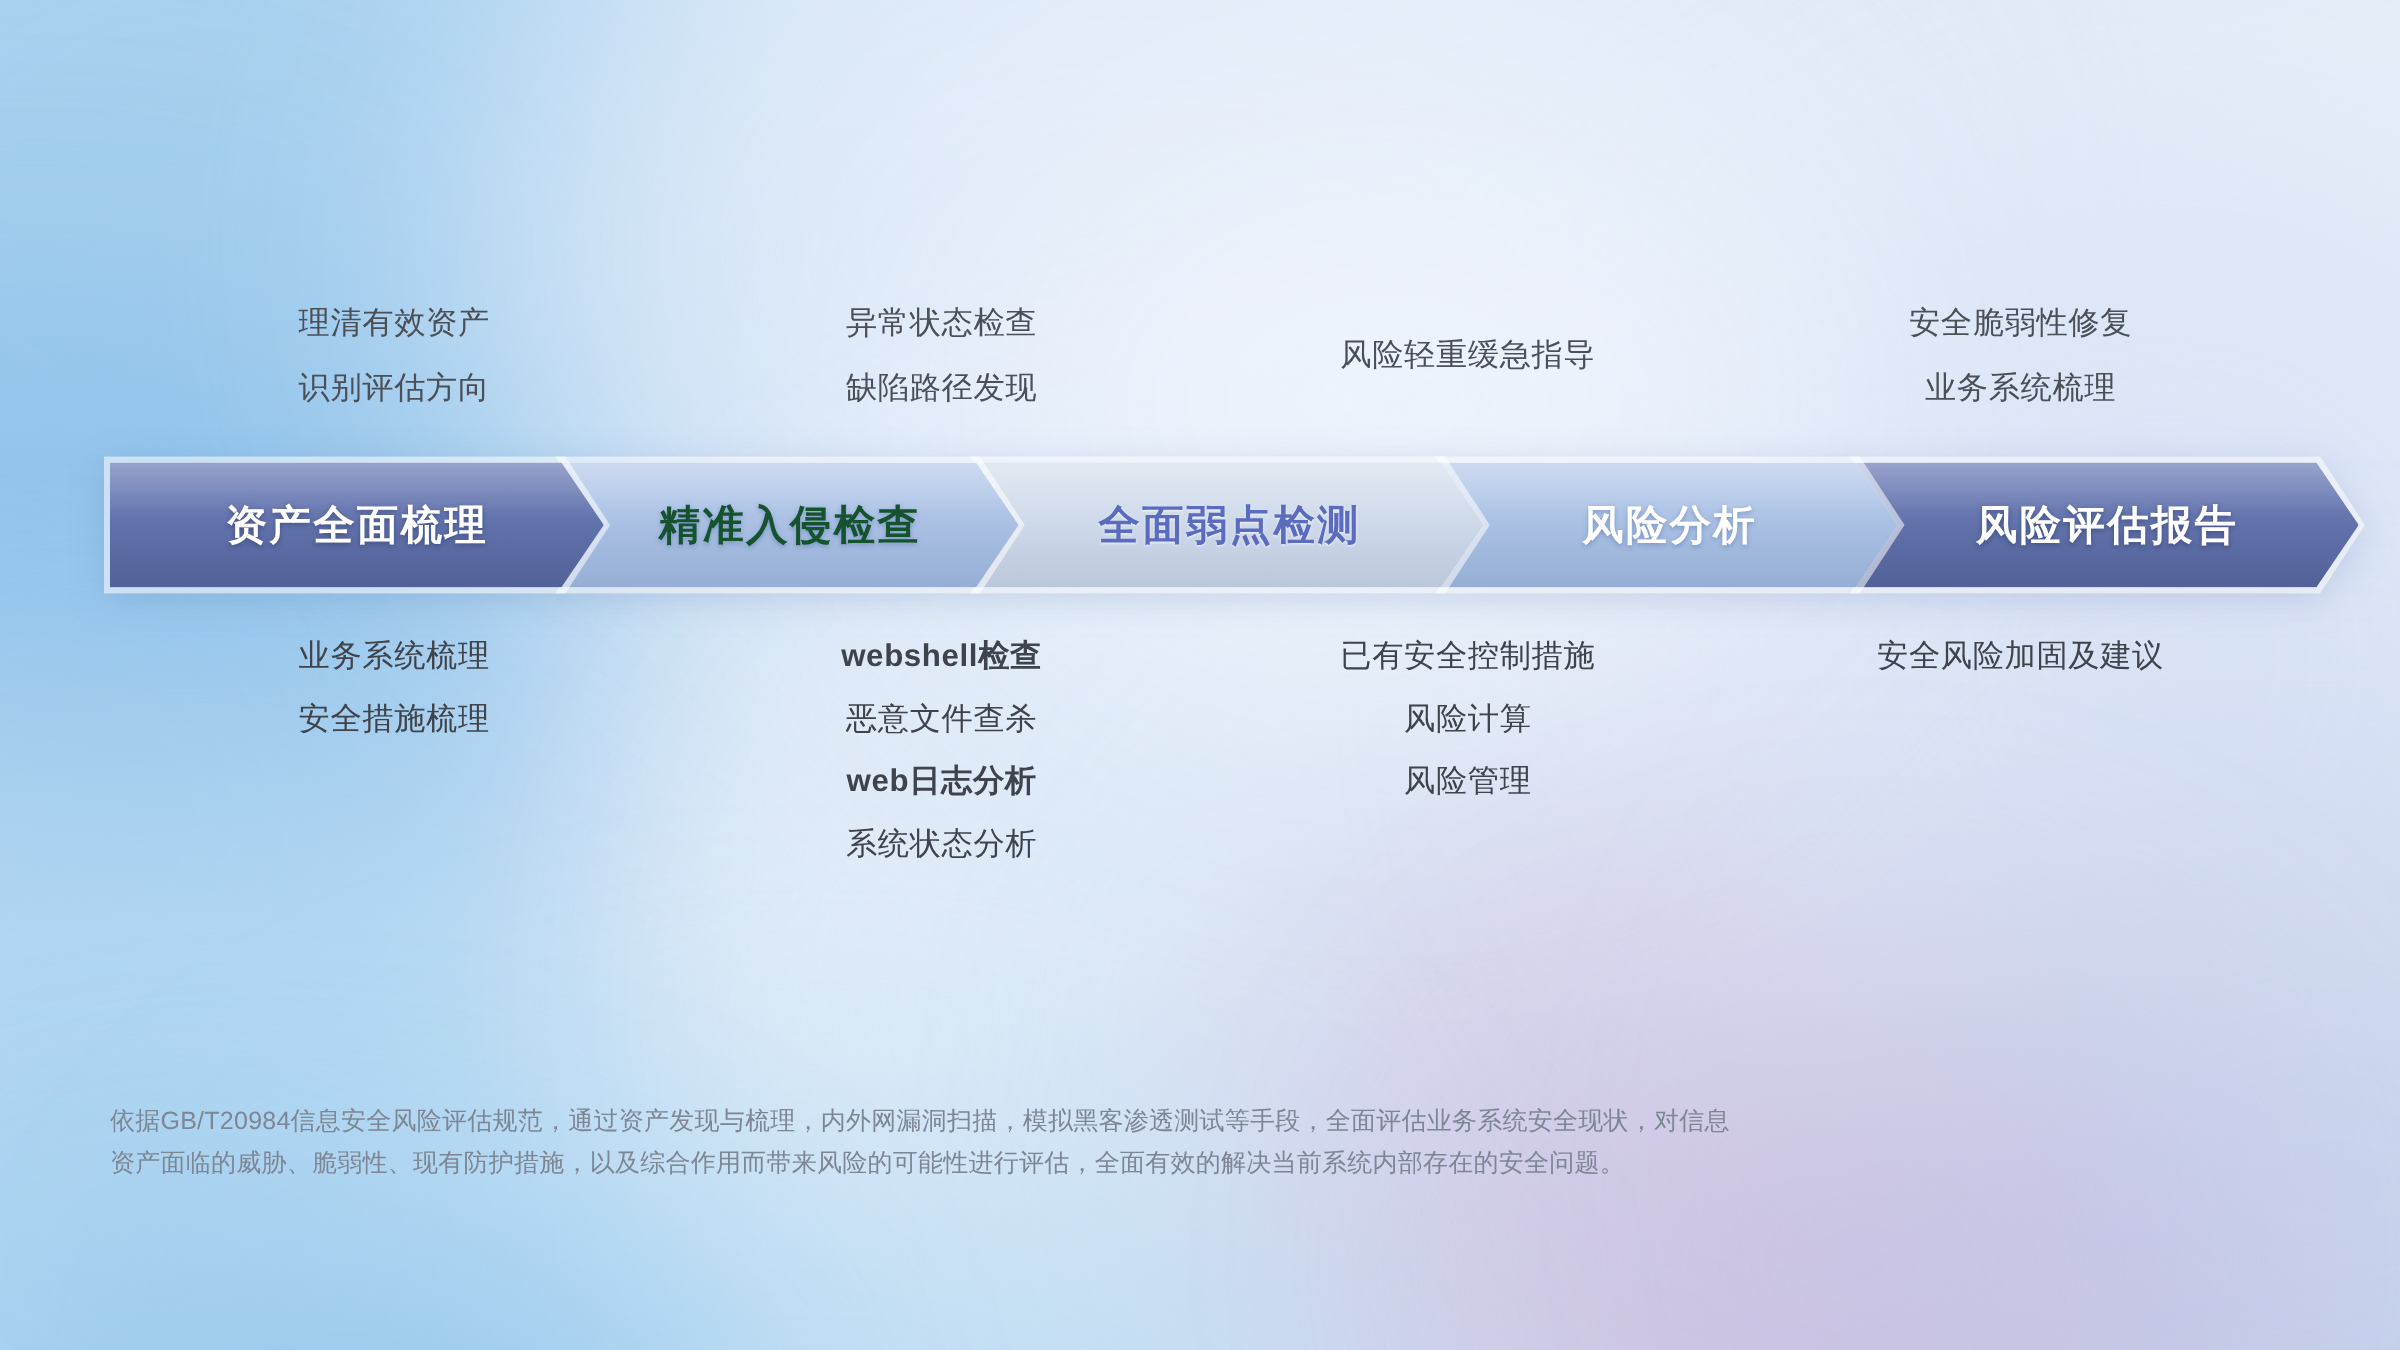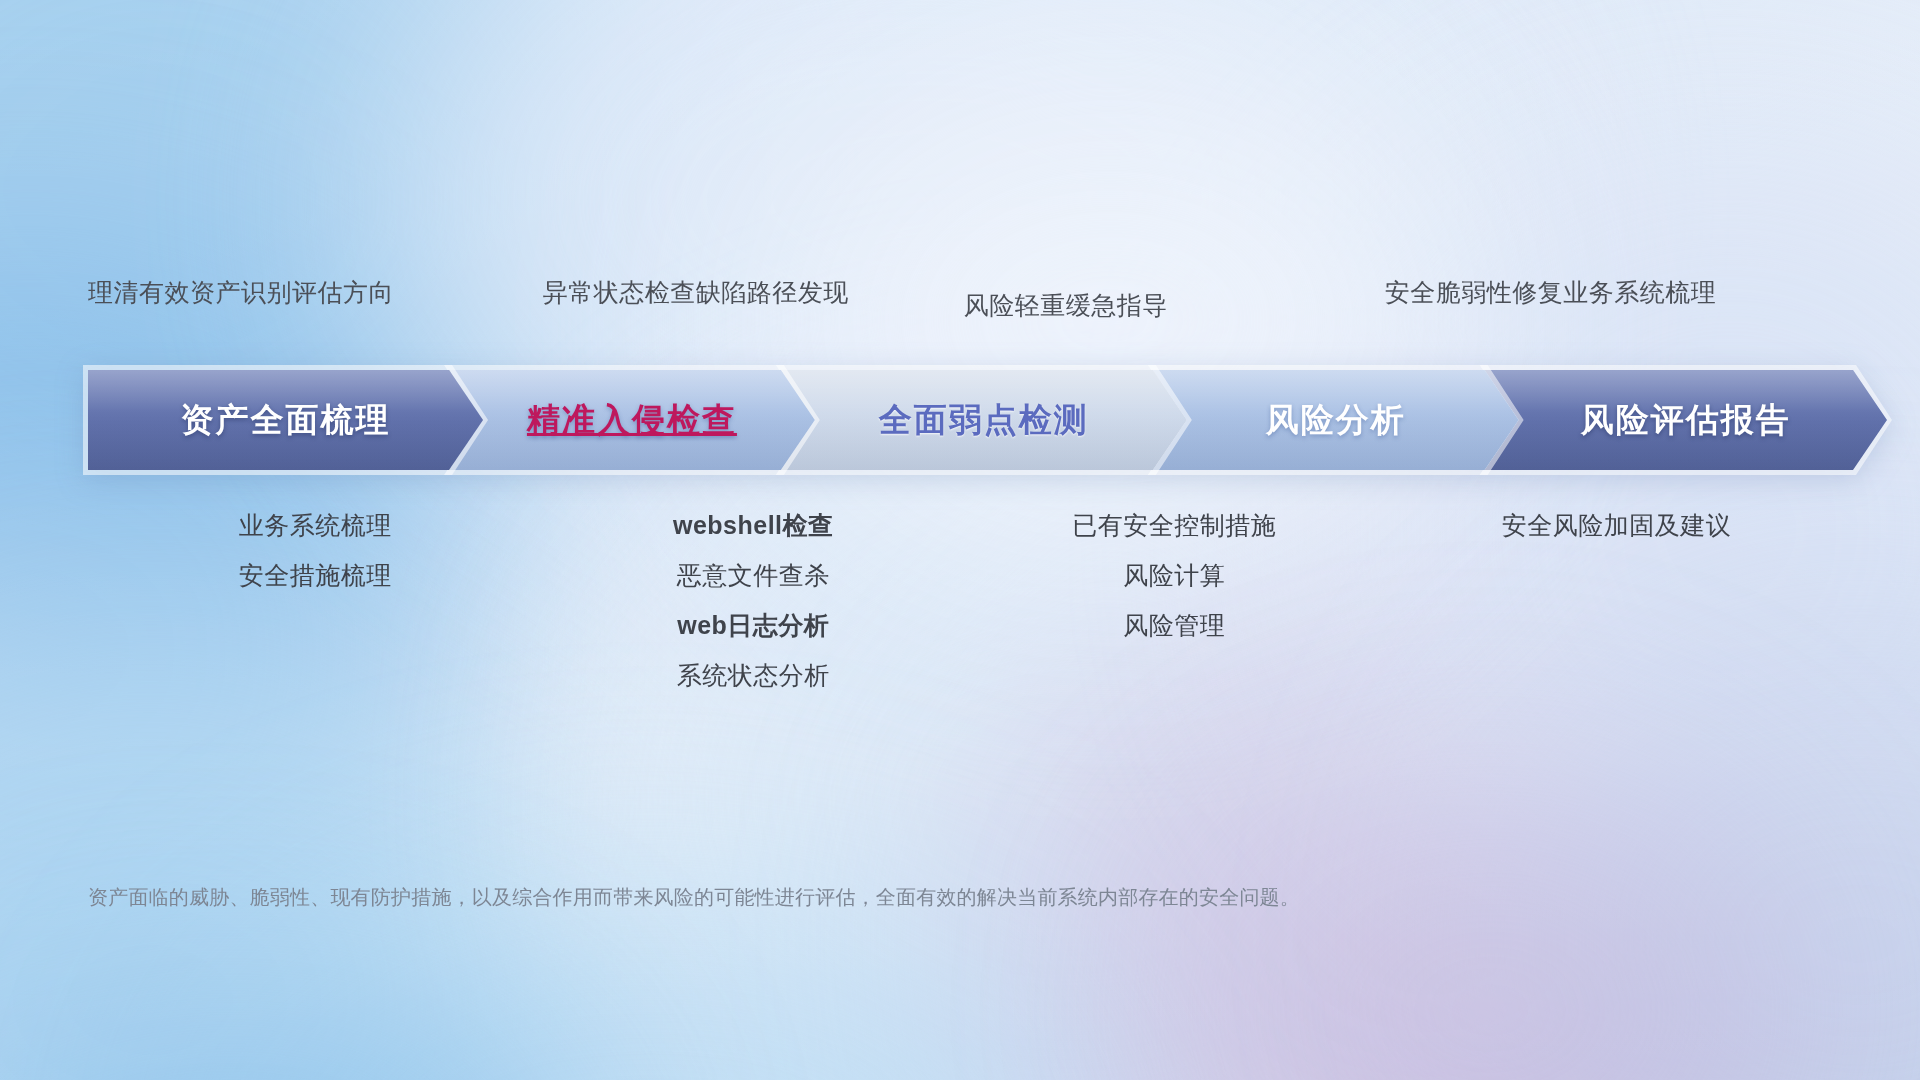--- a/index.html
+++ b/index.html
@@ -37,21 +37,21 @@
   }
 
   
   #content{position:absolute;inset:0;}
 
   
   .top-row{
     position:absolute;left:88px;top:232px;width:1760px;height:120px;
     display:flex;
   }
-  .top-col{display:flex;flex-direction:row;align-items:center;justify-content:flex-start;}
+  .top-col{display:flex;flex-direction:column;align-items:center;justify-content:flex-start;}
   .top-col .line{
     font-size:25px;color:#4b4f57;letter-spacing:.5px;line-height:52px;white-space:nowrap;
   }
   .top-col.mid-shift{padding-top:26px;}
 
   
   .banner{
     position:absolute;left:88px;top:370px;width:1765px;height:100px;
     display:flex;align-items:stretch;
     filter:drop-shadow(0 6px 14px rgba(90,120,170,.25));
@@ -150,21 +150,21 @@
 
   <div class="banner" id="banner">
       <div class="chev first" style="flex: 324 0 0px; --fill: linear-gradient(180deg,#6b7cb6 0%,#5a6ba8 52%,#56669f 100%); z-index: 5;">
         <div class="edge"></div>
         <div class="shape"></div>
         <div class="lbl" style="color: rgb(255, 255, 255); text-shadow: rgba(30, 45, 90, 0.45) 0px 2px 4px;">资产全面梳理</div>
       </div>
       <div class="chev mid" style="flex: 300 0 0px; --fill: linear-gradient(180deg,#b7cbea 0%,#a6bee3 52%,#9fb8e0 100%); z-index: 4;">
         <div class="edge"></div>
         <div class="shape"></div>
-        <div class="lbl" style="color: #be185d; text-shadow: rgba(70, 100, 160, 0.45) 0px 2px 4px; text-decoration: underline;">精准入侵检查</div>
+        <div class="lbl" style="color: #14532d; text-shadow: rgba(70, 100, 160, 0.45) 0px 2px 4px;">精准入侵检查</div>
       </div>
       <div class="chev mid" style="flex: 333 0 0px; --fill: linear-gradient(180deg,#d6dfec 0%,#ccd8ea 52%,#c5d2e6 100%); z-index: 3;">
         <div class="edge"></div>
         <div class="shape"></div>
         <div class="lbl" style="color: rgb(91, 107, 191); text-shadow: rgba(255, 255, 255, 0.8) 0px 1px 2px;">全面弱点检测</div>
       </div>
       <div class="chev mid" style="flex: 300 0 0px; --fill: linear-gradient(180deg,#b7cbea 0%,#a6bee3 52%,#9fb8e0 100%); z-index: 2;">
         <div class="edge"></div>
         <div class="shape"></div>
         <div class="lbl" style="color: rgb(255, 255, 255); text-shadow: rgba(70, 100, 160, 0.45) 0px 2px 4px;">风险分析</div>
@@ -191,16 +191,17 @@
         <div class="line">已有安全控制措施</div>
         <div class="line">风险计算</div>
         <div class="line">风险管理</div>
       </div>
       <div class="bot-col" style="flex: 330 0 0px;">
         <div class="line">安全风险加固及建议</div>
       </div>
     </div>
 
   <div class="footer">
+    <p>依据GB/T20984信息安全风险评估规范，通过资产发现与梳理，内外网漏洞扫描，模拟黑客渗透测试等手段，全面评估业务系统安全现状，对信息</p>
     <p>资产面临的威胁、脆弱性、现有防护措施，以及综合作用而带来风险的可能性进行评估，全面有效的解决当前系统内部存在的安全问题。</p>
   </div>
 
 </div>
 
 </body></html>

